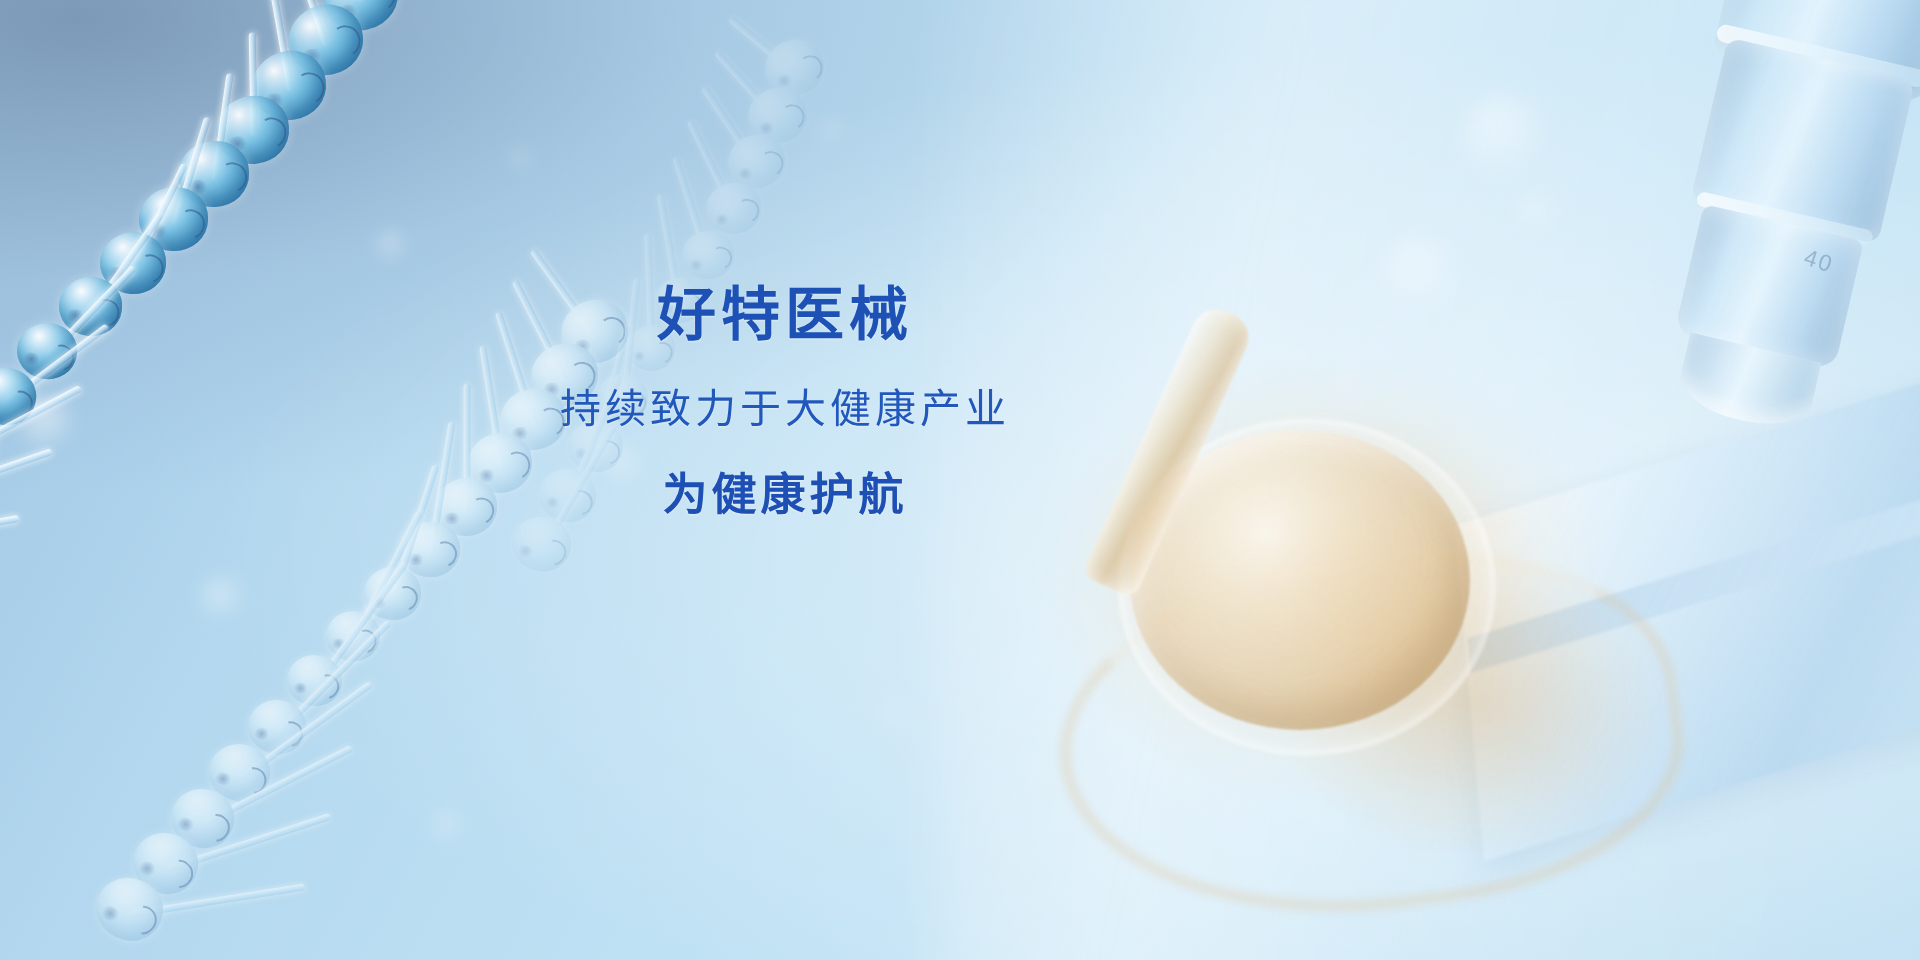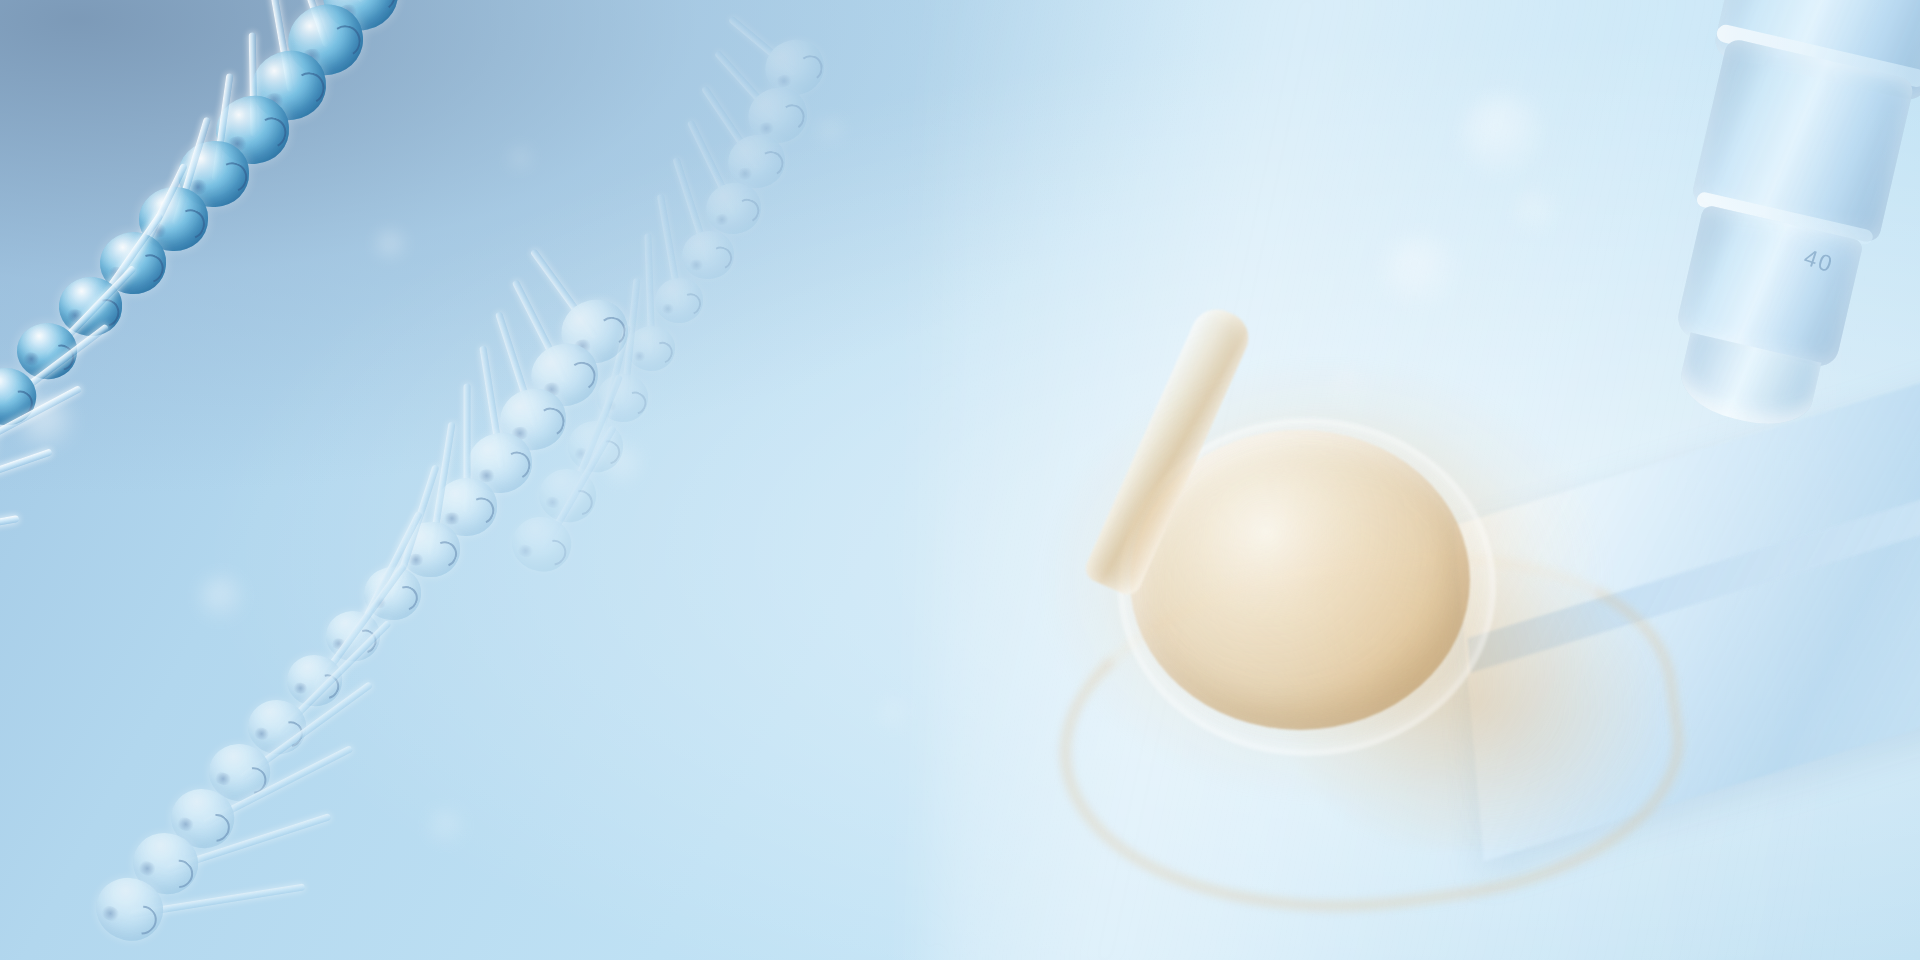--- a/index.html
+++ b/index.html
@@ -459,14 +459,19 @@
   <div id="microscope">
     <div class="scope-barrel" style="left:150px;top:-54px;width:216px;height:190px;border-radius:18px;"></div>
     <div class="scope-ring" style="left:150px;top:104px;width:214px;height:18px;"></div>
     <div class="scope-barrel" style="left:162px;top:116px;width:192px;height:168px;"></div>
     <div class="scope-ring" style="left:168px;top:272px;width:180px;height:15px;"></div>
     <div class="scope-barrel" style="left:176px;top:284px;width:164px;height:132px;border-radius:10px 10px 20px 20px;"></div>
     <div class="scope-label" style="left:286px;top:300px;">40</div>
     <div class="scope-lens" style="left:192px;top:412px;width:134px;height:74px;"></div>
   </div>
 
+  <div id="headline">
+    <div id="title-main">好特医械</div>
+    <div id="title-sub">持续致力于大健康产业</div>
+    <div id="title-slogan">为健康护航</div>
+  </div>
 
 </div>
 
 </body></html>

